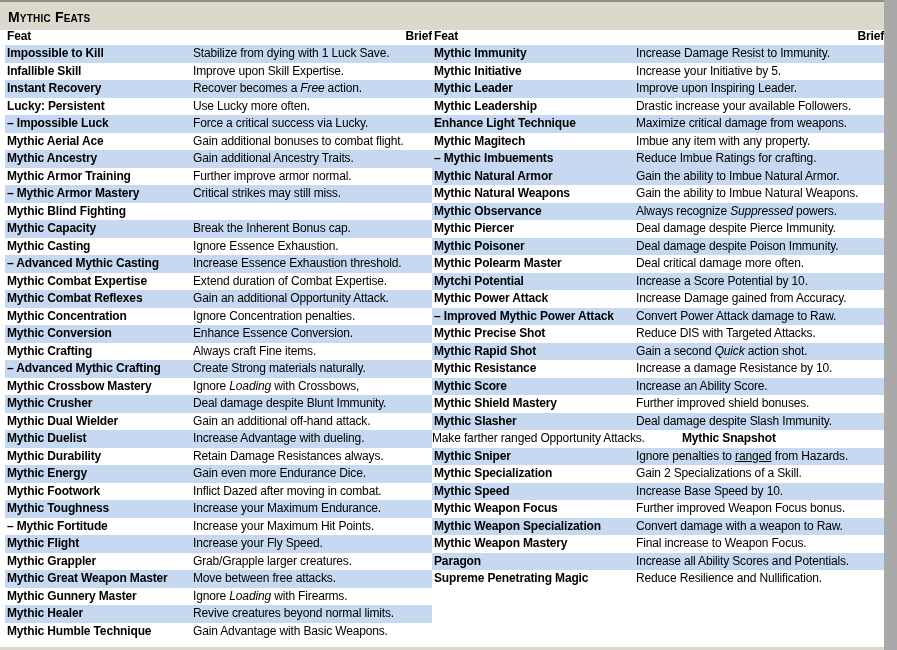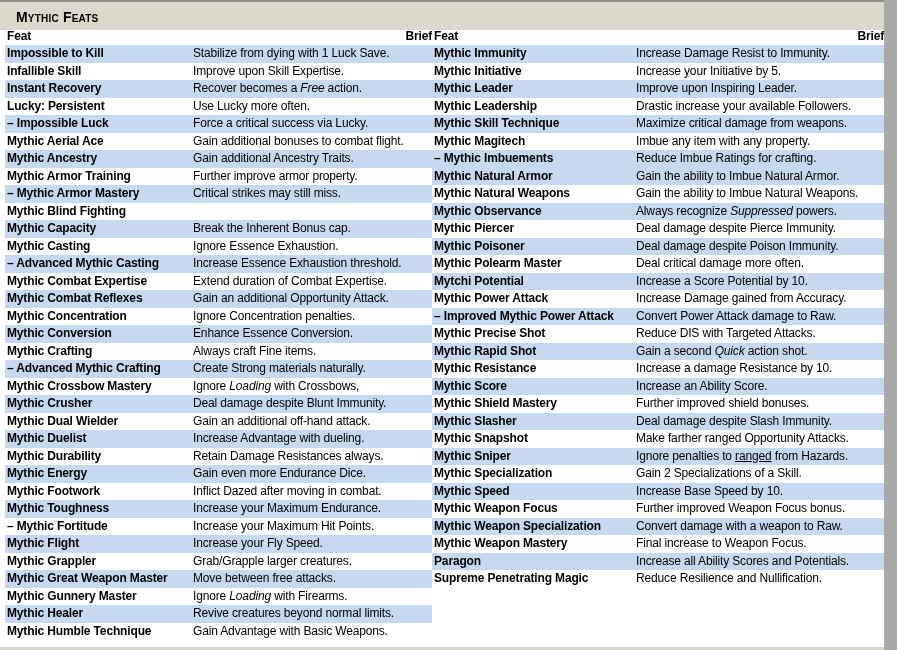--- a/index.html
+++ b/index.html
@@ -12,21 +12,21 @@
     color:var(--text,#000);
   }
   .title-band{
     position:absolute;top:0;left:0;right:0;height:30px;
     background:var(--band,#dcd8cc);
     border-top:2px solid #918e85;
     box-sizing:border-box;
   }
   .title{
     margin:0;
-    padding:7px 0 0 16px;
+    padding:7px 0 0 8px;
     font-size:14px;
     font-weight:700;
     font-variant:small-caps;
     letter-spacing:.2px;
     color:#000;
   }
   .tables{
     position:absolute;
     top:27px;left:5px;
     display:flex;
@@ -109,21 +109,21 @@
           <div class="row">
             <span class="cell feat">Mythic Aerial Ace</span>
             <span class="cell brief">Gain additional bonuses to combat flight.</span>
           </div>
           <div class="row alt">
             <span class="cell feat">Mythic Ancestry</span>
             <span class="cell brief">Gain additional Ancestry Traits.</span>
           </div>
           <div class="row">
             <span class="cell feat">Mythic Armor Training</span>
-            <span class="cell brief">Further improve armor property.</span>
+            <span class="cell brief">Further improve armor normal.</span>
           </div>
           <div class="row alt">
             <span class="cell feat">– Mythic Armor Mastery</span>
             <span class="cell brief">Critical strikes may still miss.</span>
           </div>
           <div class="row">
             <span class="cell feat">Mythic Blind Fighting</span>
           </div>
           <div class="row alt">
             <span class="cell feat">Mythic Capacity</span>
@@ -240,21 +240,21 @@
           </div>
           <div class="row alt">
             <span class="cell feat">Mythic Leader</span>
             <span class="cell brief">Improve upon Inspiring Leader.</span>
           </div>
           <div class="row">
             <span class="cell feat">Mythic Leadership</span>
             <span class="cell brief">Drastic increase your available Followers.</span>
           </div>
           <div class="row alt">
-            <span class="cell feat">Mythic Skill Technique</span>
+            <span class="cell feat">Enhance Light Technique</span>
             <span class="cell brief">Maximize critical damage from weapons.</span>
           </div>
           <div class="row">
             <span class="cell feat">Mythic Magitech</span>
             <span class="cell brief">Imbue any item with any property.</span>
           </div>
           <div class="row alt">
             <span class="cell feat">– Mythic Imbuements</span>
             <span class="cell brief">Reduce Imbue Ratings for crafting.</span>
           </div>
@@ -312,22 +312,22 @@
           </div>
           <div class="row">
             <span class="cell feat">Mythic Shield Mastery</span>
             <span class="cell brief">Further improved shield bonuses.</span>
           </div>
           <div class="row alt">
             <span class="cell feat">Mythic Slasher</span>
             <span class="cell brief">Deal damage despite Slash Immunity.</span>
           </div>
           <div class="row">
+            <span class="cell brief">Make farther ranged Opportunity Attacks.</span>
             <span class="cell feat">Mythic Snapshot</span>
-            <span class="cell brief">Make farther ranged Opportunity Attacks.</span>
           </div>
           <div class="row alt">
             <span class="cell feat">Mythic Sniper</span>
             <span class="cell brief">Ignore penalties to <u>ranged</u> from Hazards.</span>
           </div>
           <div class="row">
             <span class="cell feat">Mythic Specialization</span>
             <span class="cell brief">Gain 2 Specializations of a Skill.</span>
           </div>
           <div class="row alt">

